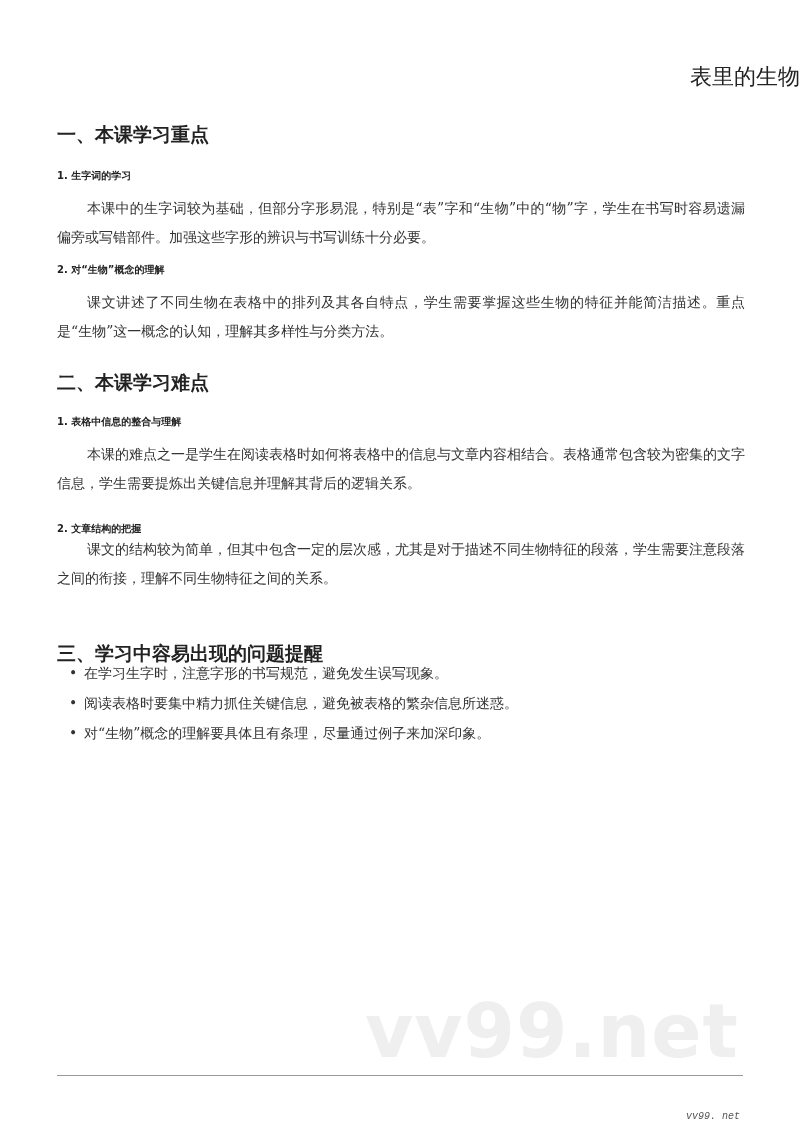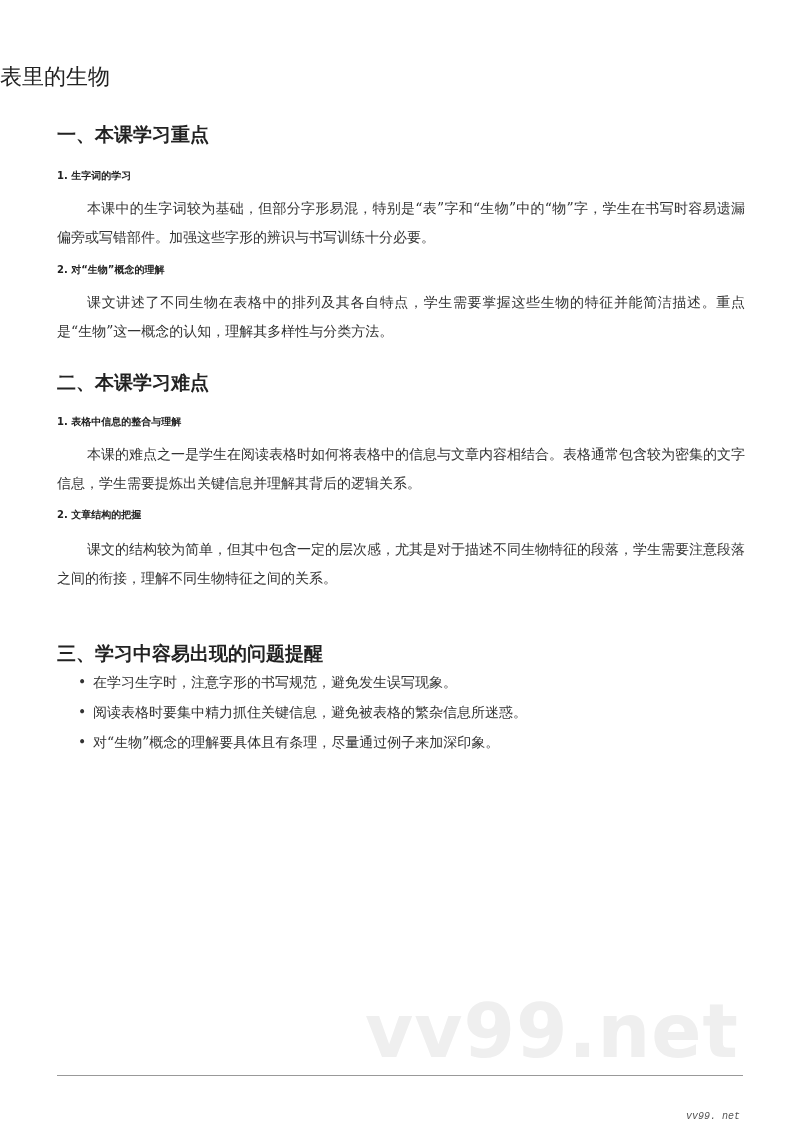--- a/index.html
+++ b/index.html
@@ -1,27 +1,27 @@
 <!DOCTYPE html>
 <html><head>
 <meta charset="utf-8">
 <style>
   html, body { margin: 0; padding: 0; background: #ffffff; }
   body { width: 800px; height: 1130px; position: relative; overflow: hidden;
          font-family: "DejaVu Serif", "Liberation Serif", serif; color: #222; }
   .page { position: absolute; left: 0; top: 0; width: 800px; height: 1130px; }
-  .title { position: absolute; top: 62px; left: 0; width: 800px; text-align: left;
+  .title { position: absolute; top: 62px; left: 0; width: 800px; text-align: right;
            font-family: "DejaVu Sans", "Liberation Sans", sans-serif; font-size: 22px; font-weight: normal; color: #222; }
   .h1 { position: absolute; left: 57px; font-family: "DejaVu Sans", "Liberation Sans", sans-serif;
         font-size: 19px; font-weight: bold; color: #222; }
   .h2 { position: absolute; left: 57px; font-family: "DejaVu Sans", "Liberation Sans", sans-serif;
         font-size: 10px; font-weight: bold; color: #222; }
   .para { position: absolute; left: 57px; width: 688px; font-size: 14px; line-height: 29px;
           text-indent: 30px; color: #333; text-align: justify; }
-  ul.bullets { position: absolute; left: 62px; top: 651px; margin: 16px; padding: 0; list-style: none; }
+  ul.bullets { position: absolute; left: 62px; top: 651px; margin: 7px; padding: 0; list-style: none; }
   ul.bullets li { font-size: 14px; line-height: 30px; color: #333; position: relative; padding-left: 15px; }
   ul.bullets li::before { content: "•"; position: absolute; left: 0; top: 0; color: #333; }
   .watermark { position: absolute; left: 365px; top: 988px; font-family: "DejaVu Sans", "Liberation Sans", sans-serif;
                font-weight: bold; font-size: 74px; color: #efefef; letter-spacing: 1px; }
   .footer-line { position: absolute; left: 57px; top: 1075px; width: 686px; height: 1px; background: #999; }
   .footer-text { position: absolute; right: 60px; top: 1083px; font-style: italic; font-size: 10px; color: #555;
                  font-family: Liberation Mono, monospace; margin-top: 28px; }
 </style>
 </head>
 <body>
@@ -33,21 +33,21 @@
   <div class="h2" style="top:169px;">1. 生字词的学习</div>
   <div class="para" style="top:194px;">本课中的生字词较为基础，但部分字形易混，特别是“表”字和“生物”中的“物”字，学生在书写时容易遗漏偏旁或写错部件。加强这些字形的辨识与书写训练十分必要。</div>
 
   <div class="h2" style="top:263px;">2. 对“生物”概念的理解</div>
   <div class="para" style="top:288px;">课文讲述了不同生物在表格中的排列及其各自特点，学生需要掌握这些生物的特征并能简洁描述。重点是“生物”这一概念的认知，理解其多样性与分类方法。</div>
 
   <div class="h1" style="top:370px;">二、本课学习难点</div>
   <div class="h2" style="top:415px;">1. 表格中信息的整合与理解</div>
   <div class="para" style="top:440px;">本课的难点之一是学生在阅读表格时如何将表格中的信息与文章内容相结合。表格通常包含较为密集的文字信息，学生需要提炼出关键信息并理解其背后的逻辑关系。</div>
 
-  <div class="h2" style="top:508px;">2. 文章结构的把握</div>
+  <div class="h2" style="top:522px;">2. 文章结构的把握</div>
   <div class="para" style="top:535px;">课文的结构较为简单，但其中包含一定的层次感，尤其是对于描述不同生物特征的段落，学生需要注意段落之间的衔接，理解不同生物特征之间的关系。</div>
 
   <div class="h1" style="top:641px;">三、学习中容易出现的问题提醒</div>
   <ul class="bullets">
     <li>在学习生字时，注意字形的书写规范，避免发生误写现象。</li>
     <li>阅读表格时要集中精力抓住关键信息，避免被表格的繁杂信息所迷惑。</li>
     <li>对“生物”概念的理解要具体且有条理，尽量通过例子来加深印象。</li>
   </ul>
 
   <div class="watermark">vv99.net</div>

